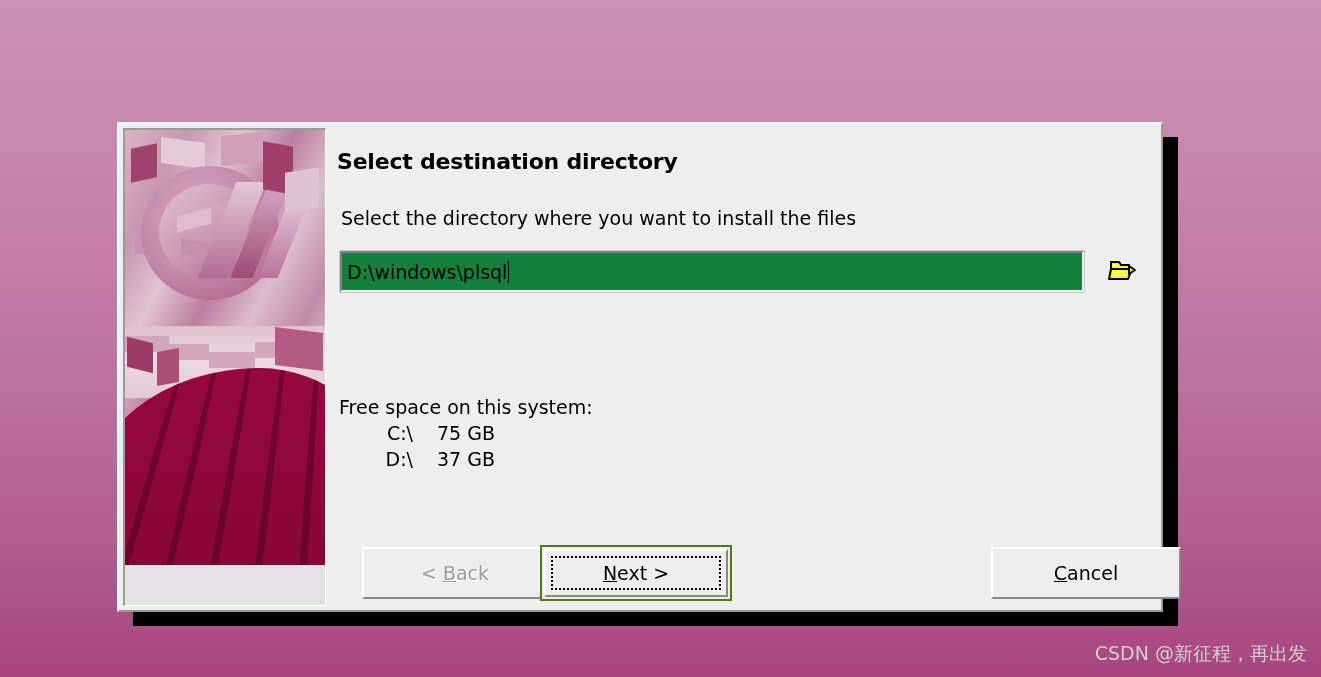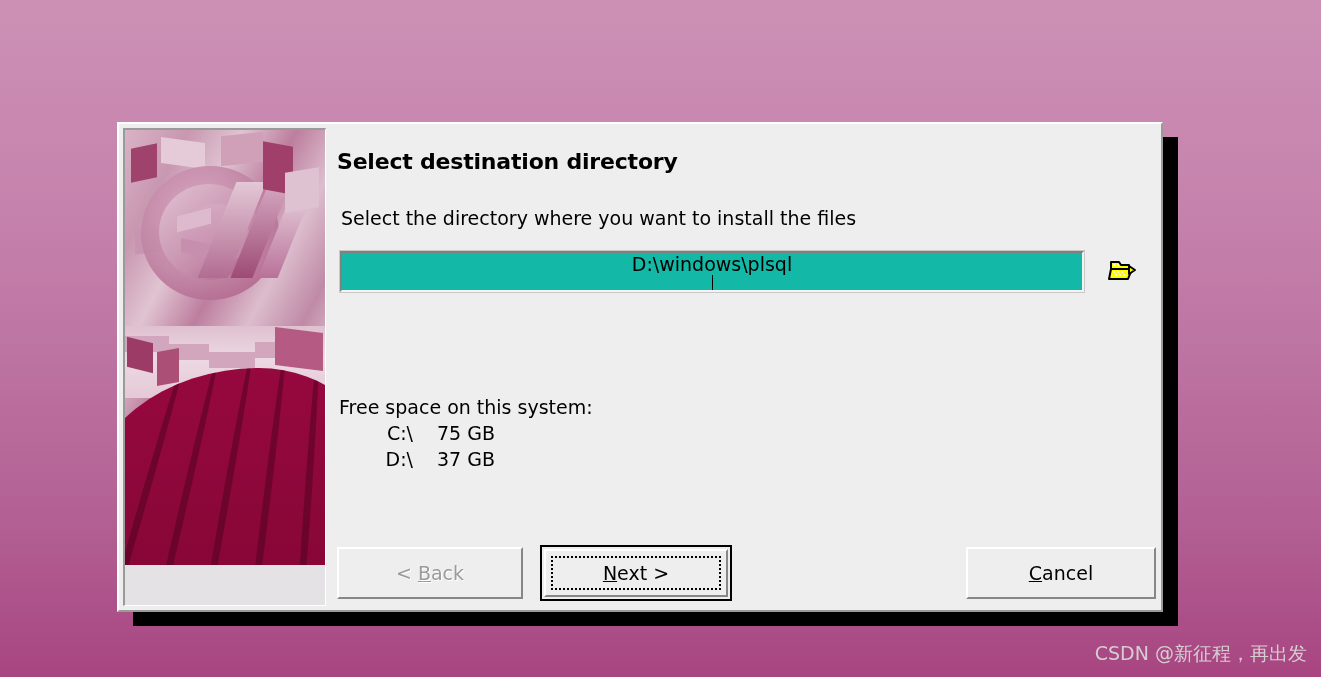--- a/index.html
+++ b/index.html
@@ -190,31 +190,30 @@
     position: absolute;
     left: 14px;
     top: 127px;
     width: 816px;
     display: flex;
     align-items: center;
   }
   #path-input {
     width: 744px;
     height: 41px;
-    background: #14b8a6;
+    background: #15803d;
     border-top: 2px solid #808080;
     border-left: 2px solid #808080;
     border-right: 2px solid #f4f4f4;
     border-bottom: 2px solid #f4f4f4;
     outline: 1px solid #c8c8c8;
     display: flex;
     align-items: center;
     padding: 0 5px;
     position: relative;
-    flex-direction: column;
   }
   #path-value {
     font-size: 19px;
     color: #000000;
     white-space: nowrap;
   }
   #path-caret {
     display: inline-block;
     width: 1px;
     height: 22px;
@@ -275,35 +274,36 @@
     align-items: center;
     justify-content: center;
     cursor: pointer;
     user-select: none;
   }
   .btn-face {
     border-top: 2px solid #ffffff;
     border-left: 2px solid #ffffff;
     border-right: 2px solid #878787;
     border-bottom: 2px solid #878787;
+    margin-left: 25px;
   }
 
   #btn-back {
     left: 11px;
     width: 186px;
   }
   #btn-back .label { color: #9b9b9b; text-shadow: 1px 1px 0 #ffffff; }
 
   #btn-next-wrap {
     position: absolute;
     left: 214px;
     width: 192px;
     height: 56px;
     top: -2px;
-    border: 2px solid #000000;
+    border: 2px solid #4d7c0f;
     background: #eeeeee;
     padding: 2px;
     cursor: pointer;
   }
   #btn-next {
     position: relative;
     left: 0; top: 0;
     width: 100%;
     height: 100%;
     border-top: 2px solid #ffffff;

